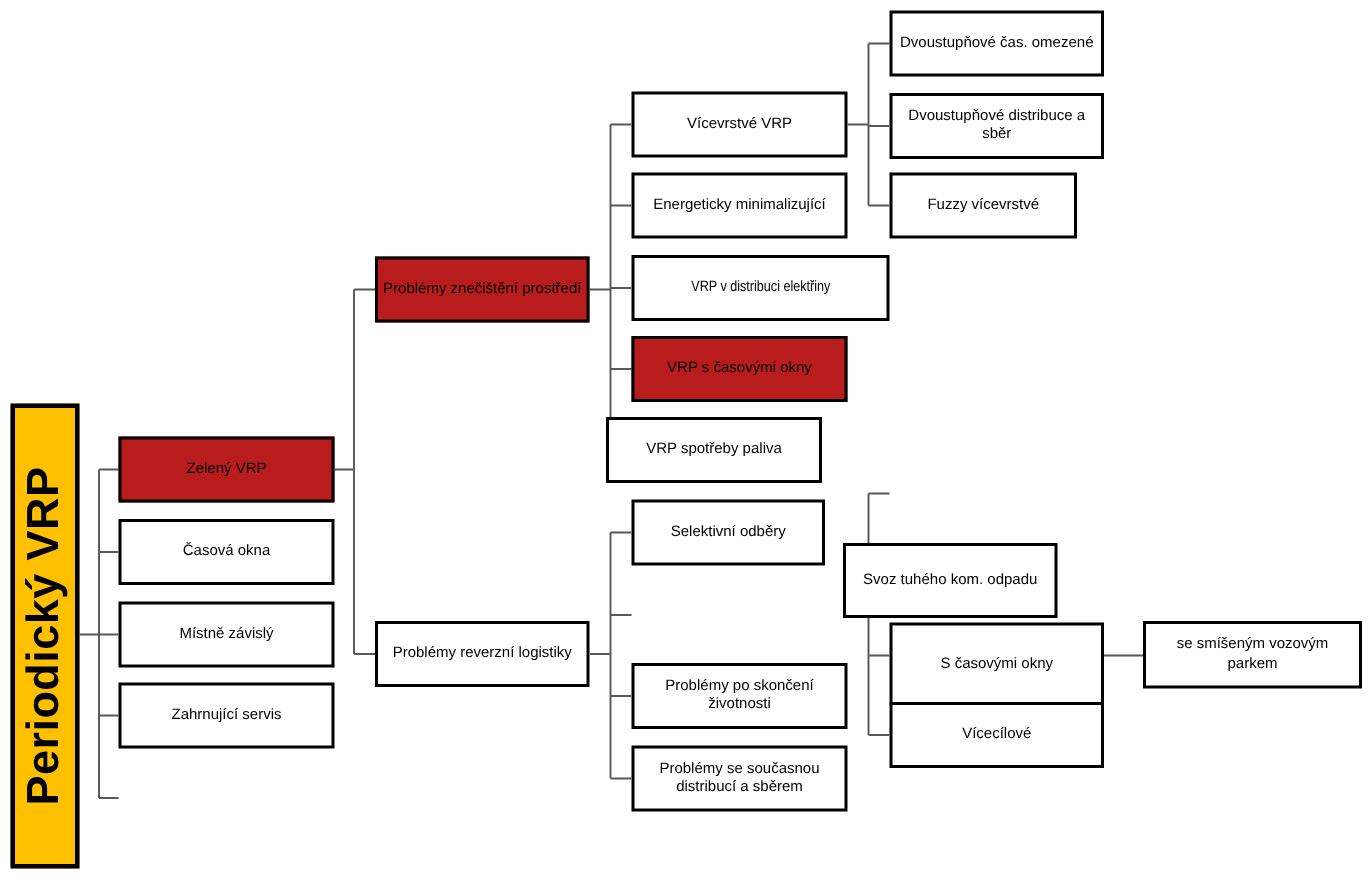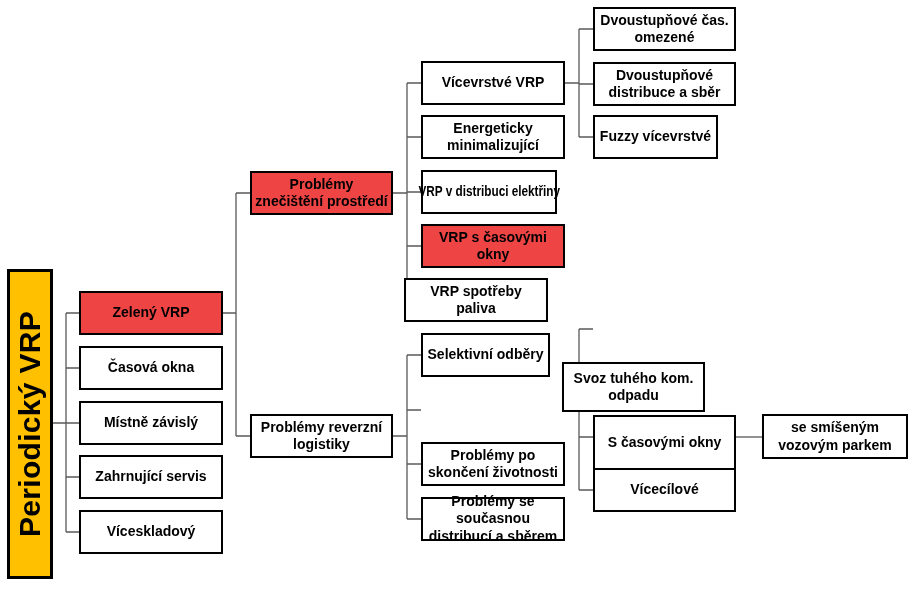--- a/index.html
+++ b/index.html
@@ -7,24 +7,24 @@
   .canvas {
     position:relative; width:914px; height:589px;
     font-family:"Liberation Sans", sans-serif;
     background:#ffffff; overflow:hidden;
   }
   svg.connectors { position:absolute; left:0; top:0; z-index:1; }
   .node {
     position:absolute; box-sizing:border-box; z-index:2;
     background:#ffffff; border:2px solid #000000;
     display:flex; align-items:center; justify-content:center;
-    text-align:center; font-size:14px; line-height:1.22;
-    color:#000000; padding:2px 3px;font-weight:bold;
+    text-align:center; font-size:10px; line-height:1.22;
+    color:#000000; padding:2px 3px;
   }
-  .node.hl { background:#ef4444; border-width:2.5px; }
+  .node.hl { background:#b91c1c; border-width:2.5px; }
   .root-node {
     position:absolute; box-sizing:border-box; z-index:2;
     background:#FFC000; border:3px solid #000000;
     display:flex; align-items:center; justify-content:center;
   }
   .root-node .vtext {
     transform:rotate(-90deg); white-space:nowrap;
     font-weight:bold; font-size:30px; color:#000000; letter-spacing:0.3px;
   }
   .condense { white-space:nowrap; transform:scaleX(0.84); display:inline-block; }
@@ -47,28 +47,27 @@
   </svg>
 
   <div class="root-node" style="left:7px;top:269px;width:46px;height:310px">
     <span class="vtext">Periodický VRP</span>
   </div>
 
   <div class="node hl" style="left:79px;top:291px;width:144px;height:44px">Zelený VRP</div>
   <div class="node" style="left:79px;top:346px;width:144px;height:44px">Časová okna</div>
   <div class="node" style="left:79px;top:401px;width:144px;height:44px">Místně závislý</div>
   <div class="node" style="left:79px;top:455px;width:144px;height:44px">Zahrnující servis</div>
-  <div class="node" style="left:79px;top:510px;width:144px;height:44px">Víceskladový</div>
 
   <div class="node hl" style="left:250px;top:171px;width:143px;height:44px">Problémy znečištění prostředí</div>
   <div class="node" style="left:250px;top:414px;width:143px;height:44px">Problémy reverzní logistiky</div>
 
   <div class="node" style="left:421px;top:61px;width:144px;height:44px">Vícevrstvé VRP</div>
   <div class="node" style="left:421px;top:115px;width:144px;height:44px">Energeticky minimalizující</div>
-  <div class="node" style="left:421px;top:170px;width:136px;height:44px">
+  <div class="node" style="left:421px;top:170px;width:172px;height:44px">
     <span class="condense">VRP v distribuci elektřiny</span>
   </div>
   <div class="node hl" style="left:421px;top:224px;width:144px;height:44px">VRP s časovými okny</div>
   <div class="node" style="left:404px;top:278px;width:144px;height:44px">VRP spotřeby paliva</div>
 
   <div class="node" style="left:421px;top:333px;width:129px;height:44px">Selektivní odběry</div>
   <div class="node" style="left:421px;top:442px;width:144px;height:44px">Problémy po skončení životnosti</div>
   <div class="node" style="left:421px;top:497px;width:144px;height:44px">Problémy se současnou distribucí a sběrem</div>
 
   <div class="node" style="left:593px;top:7px;width:143px;height:44px">Dvoustupňové čas. omezené</div>

